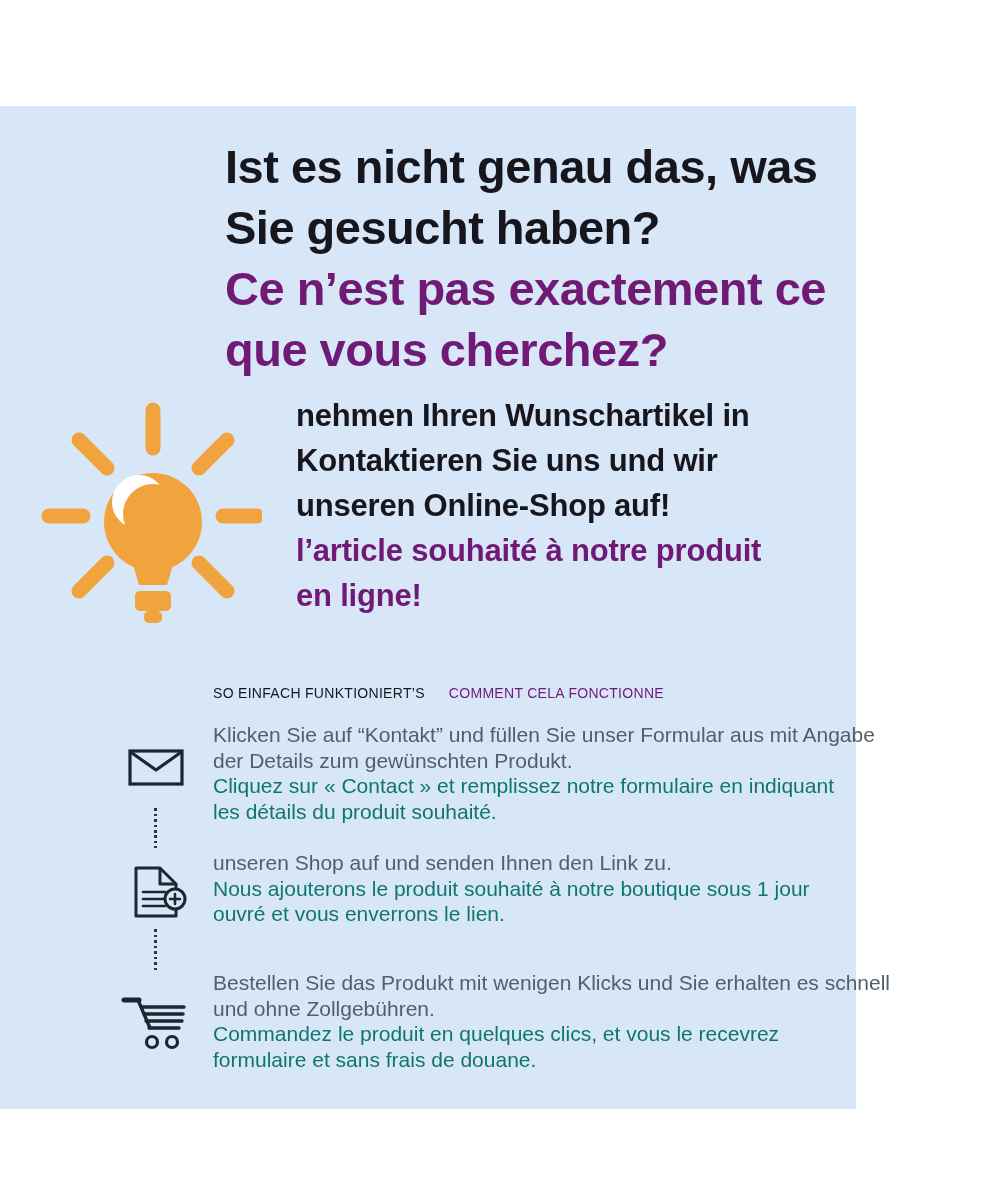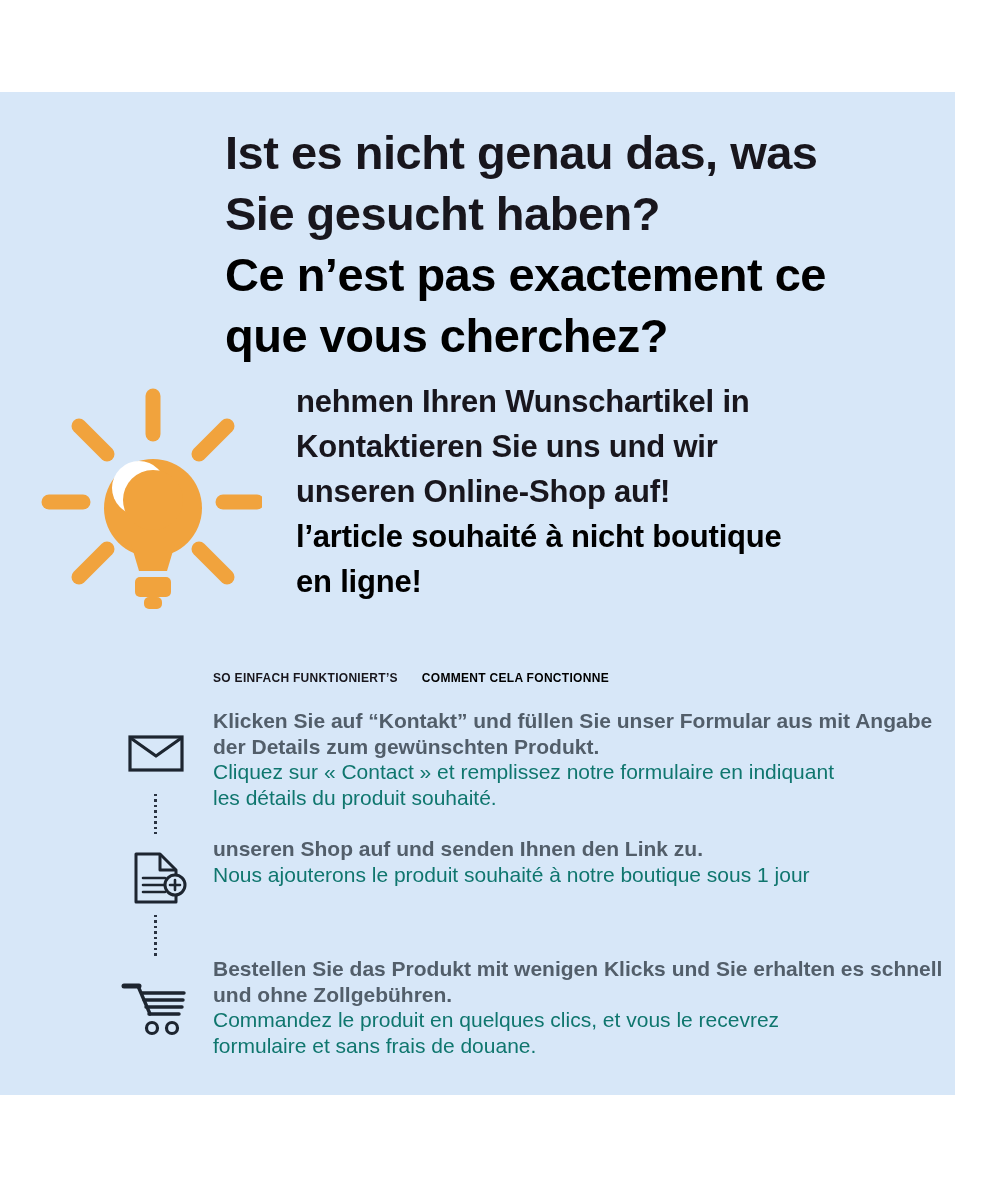--- a/index.html
+++ b/index.html
@@ -7,36 +7,36 @@
   .page {
     position: relative;
     width: 1000px;
     height: 1200px;
     background: #ffffff;
     overflow: hidden;
     font-family: "Liberation Sans", sans-serif;
   }
   .panel {
     position: absolute;
-    left: 0; top: 92px;
-    width: 955px; height: 1003px;
+    left: 0; top: 106px;
+    width: 856px; height: 1003px;
     background: #d7e7f8;
   }
   
   .headline {
     position: absolute;
     left: 225px; top: 30px;
     font-size: 47px;
     line-height: 61px;
     font-weight: 700;
     letter-spacing: -0.5px;
   }
   .headline .line { white-space: nowrap; }
   .de-dark  { color: #18161d; }
-  .fr-purple { color: #000000; }
+  .fr-purple { color: #701a75; }
   
   .bulb-wrap {
     position: absolute;
     left: 40px; top: 294px;
     width: 222px; height: 236px;
   }
   
   .intro {
     position: absolute;
     left: 296px; top: 287px;
@@ -45,36 +45,36 @@
     font-weight: 700;
     letter-spacing: -0.2px;
   }
   .intro .line { white-space: nowrap; }
   
   .how-heading {
     position: absolute;
     left: 213px; top: 579px;
     display: flex;
     gap: 24px;
-    font-size: 12px;
-    font-weight: 700;
+    font-size: 14px;
+    font-weight: 400;
     letter-spacing: 0.3px;
   }
   
   .step {
     position: absolute;
     left: 213px;
     font-size: 21px;
     line-height: 25.5px;
   }
   .step .line { white-space: nowrap; }
   .step-1 { top: 616px; }
   .step-2 { top: 744px; }
   .step-3 { top: 864px; }
-  .step .de { color: #525e6a; font-weight: 700; }
+  .step .de { color: #525e6a; font-weight: 400; }
   .step .fr { color: #0f766e; font-weight: 400; }
   
   .step-icon { position: absolute; }
   .icon-envelope { left: 128px; top: 643px; }
   .icon-document { left: 130px; top: 759px; }
   .icon-cart     { left: 121px; top: 886px; }
   .connector {
     position: absolute;
     left: 154px;
     width: 3px;
@@ -113,21 +113,21 @@
         <path d="M91,158 L135,158 L127,185 L99,185 Z" fill="#f1a33d"></path>
         <rect x="95" y="191" width="36" height="20" rx="5" fill="#f1a33d"></rect>
         <rect x="104" y="211" width="18" height="12" rx="5" fill="#f1a33d"></rect>
       </svg>
     </div>
 
     <div class="intro">
       <div class="line de-dark">nehmen Ihren Wunschartikel in</div>
       <div class="line de-dark">Kontaktieren Sie uns und wir</div>
       <div class="line de-dark">unseren Online-Shop auf!</div>
-      <div class="line fr-purple">l’article souhaité à nicht boutique</div>
+      <div class="line fr-purple">l’article souhaité à notre produit</div>
       <div class="line fr-purple">en ligne!</div>
     </div>
 
     <div class="how-heading">
       <span class="de-dark">SO EINFACH FUNKTIONIERT’S</span>
       <span class="fr-purple">COMMENT CELA FONCTIONNE</span>
     </div>
 
     <div class="step-icon icon-envelope">
       <svg width="56" height="37" viewBox="0 0 56 37" fill="none" stroke="#1d2530">
@@ -166,20 +166,21 @@
     <div class="step step-1">
       <div class="line de">Klicken Sie auf “Kontakt” und füllen Sie unser Formular aus mit Angabe</div>
       <div class="line de">der Details zum gewünschten Produkt.</div>
       <div class="line fr">Cliquez sur « Contact » et remplissez notre formulaire en indiquant</div>
       <div class="line fr">les détails du produit souhaité.</div>
     </div>
 
     <div class="step step-2">
       <div class="line de">unseren Shop auf und senden Ihnen den Link zu.</div>
       <div class="line fr">Nous ajouterons le produit souhaité à notre boutique sous 1 jour</div>
+      <div class="line fr">ouvré et vous enverrons le lien.</div>
     </div>
 
     <div class="step step-3">
       <div class="line de">Bestellen Sie das Produkt mit wenigen Klicks und Sie erhalten es schnell</div>
       <div class="line de">und ohne Zollgebühren.</div>
       <div class="line fr">Commandez le produit en quelques clics, et vous le recevrez</div>
       <div class="line fr">formulaire et sans frais de douane.</div>
     </div>
 
   </div>

